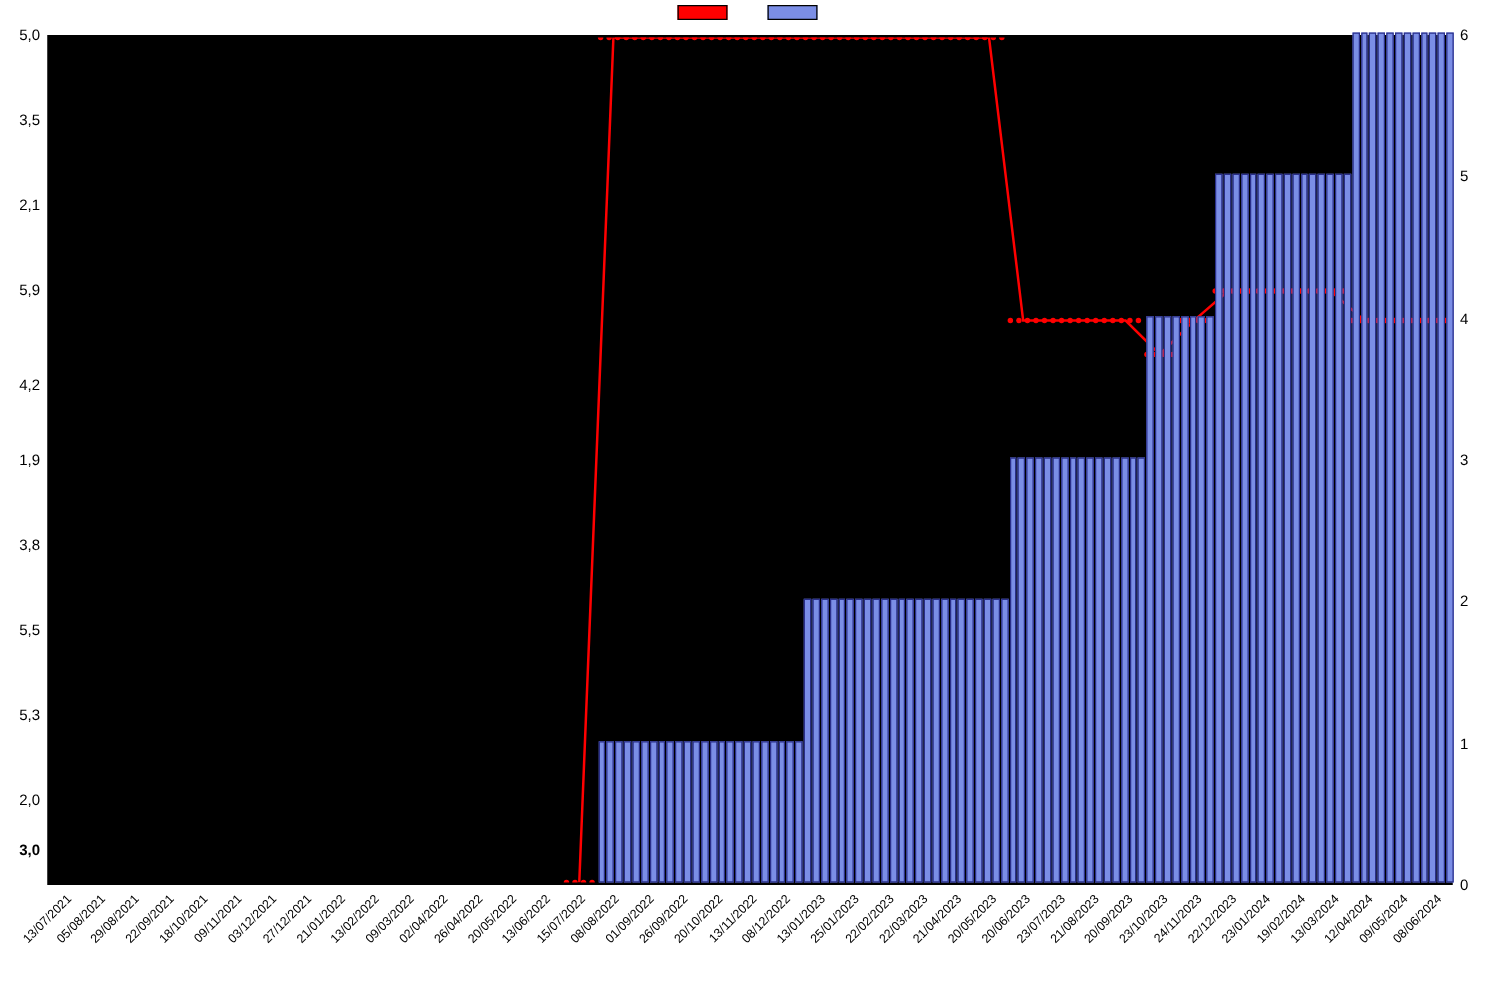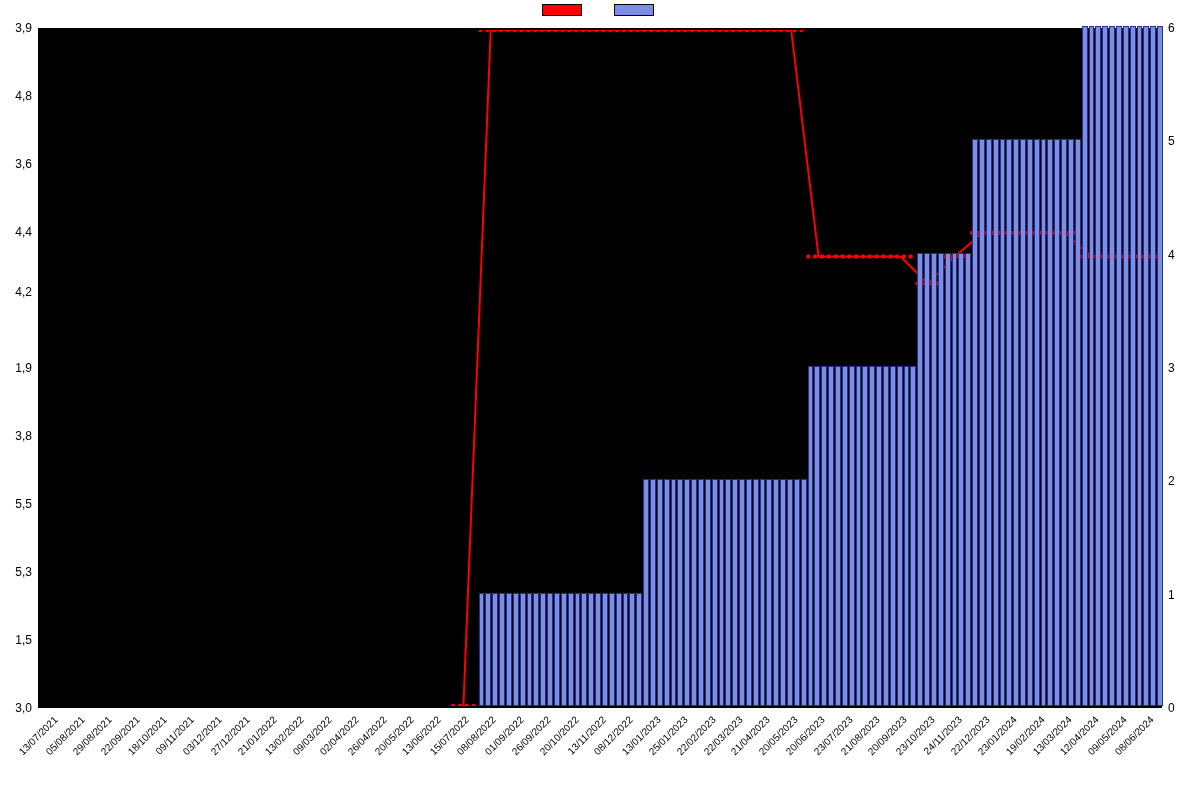--- a/index.html
+++ b/index.html
@@ -231,31 +231,31 @@
       <div class="bar" style="left: 1069.17px; width: 5.85366px; height: 680px;"></div>
       <div class="bar" style="left: 1076.02px; width: 5.85366px; height: 680px;"></div>
       <div class="bar" style="left: 1082.88px; width: 5.85366px; height: 680px;"></div>
       <div class="bar" style="left: 1089.73px; width: 5.85366px; height: 680px;"></div>
       <div class="bar" style="left: 1096.59px; width: 5.85366px; height: 680px;"></div>
       <div class="bar" style="left: 1103.44px; width: 5.85366px; height: 680px;"></div>
       <div class="bar" style="left: 1110.29px; width: 5.85366px; height: 680px;"></div>
       <div class="bar" style="left: 1117.15px; width: 5.85366px; height: 680px;"></div>
     </div>
 
-<div class="ytick-left" style="top: 708px;">3,0</div>
-    <div class="ytick-left" style="top: 640px;">1,5</div>
+<div class="ytick-left" style="top: 680px; font-weight: bold;">3,0</div>
+    <div class="ytick-left" style="top: 640px;">2,0</div>
     <div class="ytick-left" style="top: 572px;">5,3</div>
     <div class="ytick-left" style="top: 504px;">5,5</div>
     <div class="ytick-left" style="top: 436px;">3,8</div>
     <div class="ytick-left" style="top: 368px;">1,9</div>
-    <div class="ytick-left" style="top: 292px; text-align: right;">4,2</div>
-    <div class="ytick-left" style="top: 232px;">4,4</div>
-    <div class="ytick-left" style="top: 164px;">3,6</div>
-    <div class="ytick-left" style="top: 96px;">4,8</div>
-    <div class="ytick-left" style="top: 28px;">3,9</div>
+    <div class="ytick-left" style="top: 308px; text-align: right;">4,2</div>
+    <div class="ytick-left" style="top: 232px;">5,9</div>
+    <div class="ytick-left" style="top: 164px;">2,1</div>
+    <div class="ytick-left" style="top: 96px;">3,5</div>
+    <div class="ytick-left" style="top: 28px;">5,0</div>
     <div class="ytick-right" style="top: 708px;">0</div>
     <div class="ytick-right" style="top: 594.667px;">1</div>
     <div class="ytick-right" style="top: 481.333px;">2</div>
     <div class="ytick-right" style="top: 368px;">3</div>
     <div class="ytick-right" style="top: 254.667px;">4</div>
     <div class="ytick-right" style="top: 141.333px;">5</div>
     <div class="ytick-right" style="top: 28px;">6</div>
     <div class="xtick-wrap" style="left: 51.7073px; top: 714px;">
       <div class="xtick">13/07/2021</div>
     </div>

